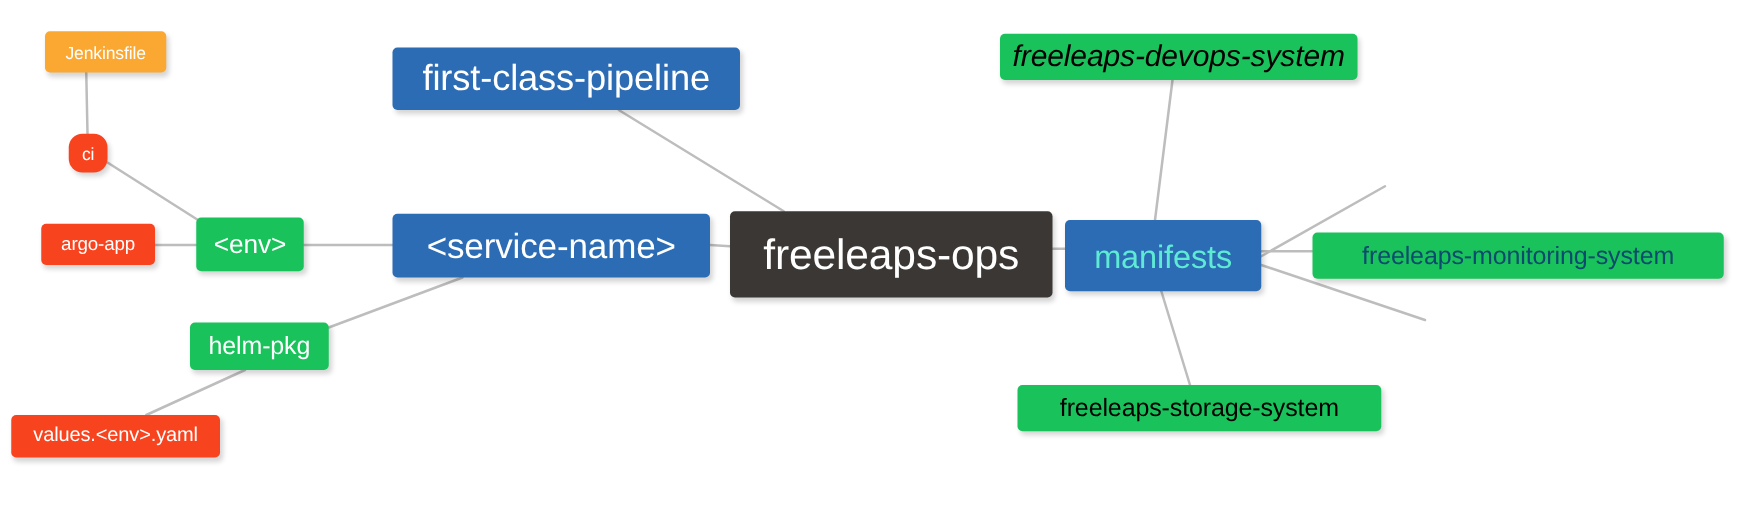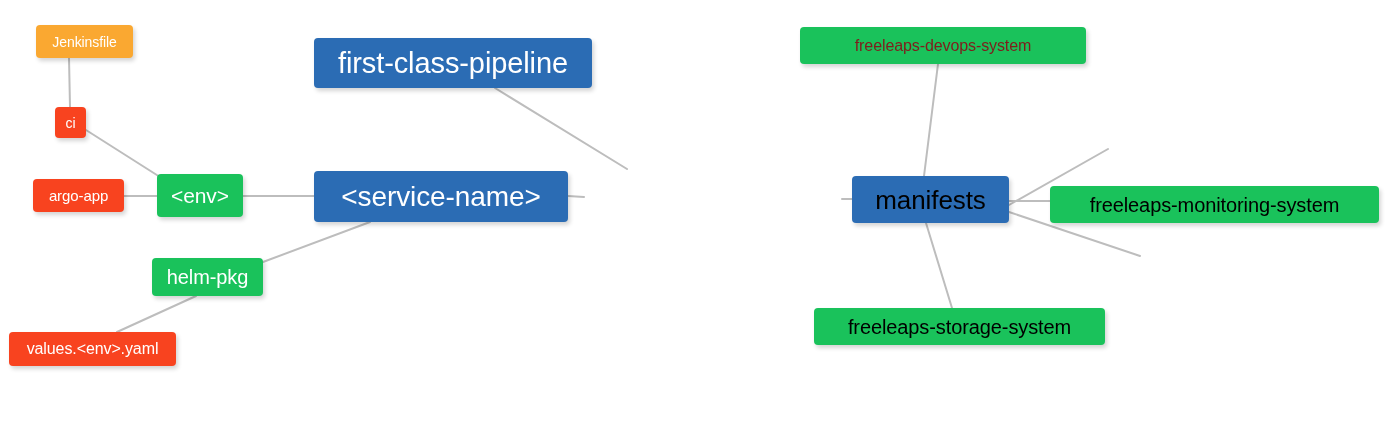--- a/index.html
+++ b/index.html
@@ -76,48 +76,51 @@
       <line x1="1009" y1="205" x2="1108" y2="149" stroke="#bdbdbd" stroke-width="2" stroke-linecap="round"></line>
       <line x1="1009" y1="201" x2="1050" y2="201" stroke="#bdbdbd" stroke-width="2" stroke-linecap="round"></line>
       <line x1="1009" y1="212" x2="1140" y2="256" stroke="#bdbdbd" stroke-width="2" stroke-linecap="round"></line>
       <line x1="926" y1="223" x2="952" y2="308" stroke="#bdbdbd" stroke-width="2" stroke-linecap="round"></line>
     </svg>
 
   <div id="node-layer">
       <div class="mm-node" style="left: 20px; top: 25px; width: 97px; height: 33px; background: rgb(250, 168, 49); color: rgb(255, 255, 255); font-size: 14px; margin-left: 16px;">
         <span class="mm-label">Jenkinsfile</span>
       </div>
-      <div class="mm-node" style="left: 55px; top: 107px; width: 31px; height: 31px; background: rgb(248, 67, 31); color: rgb(255, 255, 255); font-size: 14px;">
+      <div class="mm-node" style="left: 55px; top: 107px; width: 31px; height: 31px; background: rgb(248, 67, 31); color: rgb(255, 255, 255); font-size: 14px; border-radius: 11px;">
         <span class="mm-label">ci</span>
       </div>
       <div class="mm-node" style="left: 157px; top: 174px; width: 86px; height: 43px; background: rgb(26, 194, 91); color: rgb(255, 255, 255); font-size: 21px;">
         <span class="mm-label">&lt;env&gt;</span>
       </div>
       <div class="mm-node" style="left: 33px; top: 179px; width: 91px; height: 33px; background: rgb(248, 67, 31); color: rgb(255, 255, 255); font-size: 15px;">
         <span class="mm-label">argo-app</span>
       </div>
       <div class="mm-node" style="left: 9px; top: 332px; width: 167px; height: 34px; background: rgb(248, 67, 31); color: rgb(255, 255, 255); font-size: 16px;">
         <span class="mm-label">values.&lt;env&gt;.yaml</span>
       </div>
       <div class="mm-node" style="left: 152px; top: 258px; width: 111px; height: 38px; background: rgb(26, 194, 91); color: rgb(255, 255, 255); font-size: 20px;">
         <span class="mm-label">helm-pkg</span>
       </div>
       <div class="mm-node" style="left: 314px; top: 38px; width: 278px; height: 50px; background: rgb(43, 108, 180); color: rgb(255, 255, 255); font-size: 29px;">
         <span class="mm-label">first-class-pipeline</span>
       </div>
       <div class="mm-node" style="left: 314px; top: 171px; width: 254px; height: 51px; background: rgb(43, 108, 180); color: rgb(255, 255, 255); font-size: 28px;">
         <span class="mm-label">&lt;service-name&gt;</span>
       </div>
-      <div class="mm-node" style="left: 852px; top: 176px; width: 157px; height: 47px; background: rgb(43, 108, 180); color: #000000; font-size: 26px;">
+      <div class="mm-node" style="left: 584px; top: 169px; width: 258px; height: 69px; background: rgb(59, 55, 52); color: rgb(255, 255, 255); font-size: 34px;">
+        <span class="mm-label">freeleaps-ops</span>
+      </div>
+      <div class="mm-node" style="left: 852px; top: 176px; width: 157px; height: 57px; background: rgb(43, 108, 180); color: #5eead4; font-size: 26px;">
         <span class="mm-label">manifests</span>
       </div>
-      <div class="mm-node" style="left: 800px; top: 27px; width: 286px; height: 37px; background: rgb(26, 194, 91); color: #7f1d1d; font-size: 16px;">
+      <div class="mm-node" style="left: 800px; top: 27px; width: 286px; height: 37px; background: rgb(26, 194, 91); color: #000000; font-size: 24px; font-style: italic;">
         <span class="mm-label">freeleaps-devops-system</span>
       </div>
-      <div class="mm-node" style="left: 1050px; top: 186px; width: 329px; height: 37px; background: rgb(26, 194, 91); color: #000000; font-size: 20px;">
+      <div class="mm-node" style="left: 1050px; top: 186px; width: 329px; height: 37px; background: rgb(26, 194, 91); color: #0c4a6e; font-size: 20px;">
         <span class="mm-label">freeleaps-monitoring-system</span>
       </div>
       <div class="mm-node" style="left: 814px; top: 308px; width: 291px; height: 37px; background: rgb(26, 194, 91); color: #000000; font-size: 20px;">
         <span class="mm-label">freeleaps-storage-system</span>
       </div>
     </div>
 
 </div>
 
 </body></html>

